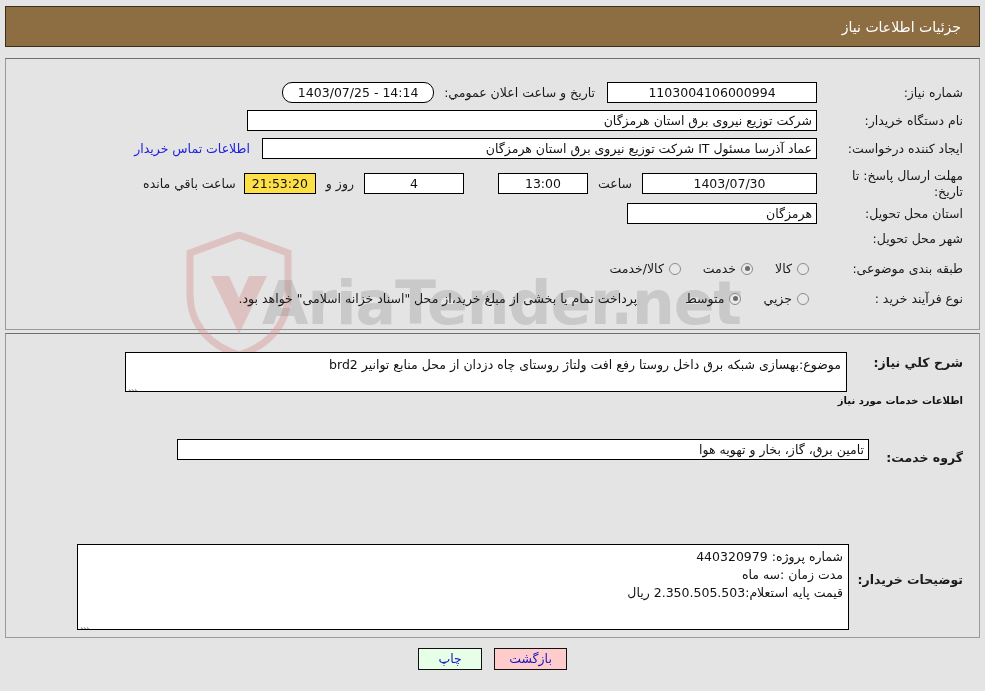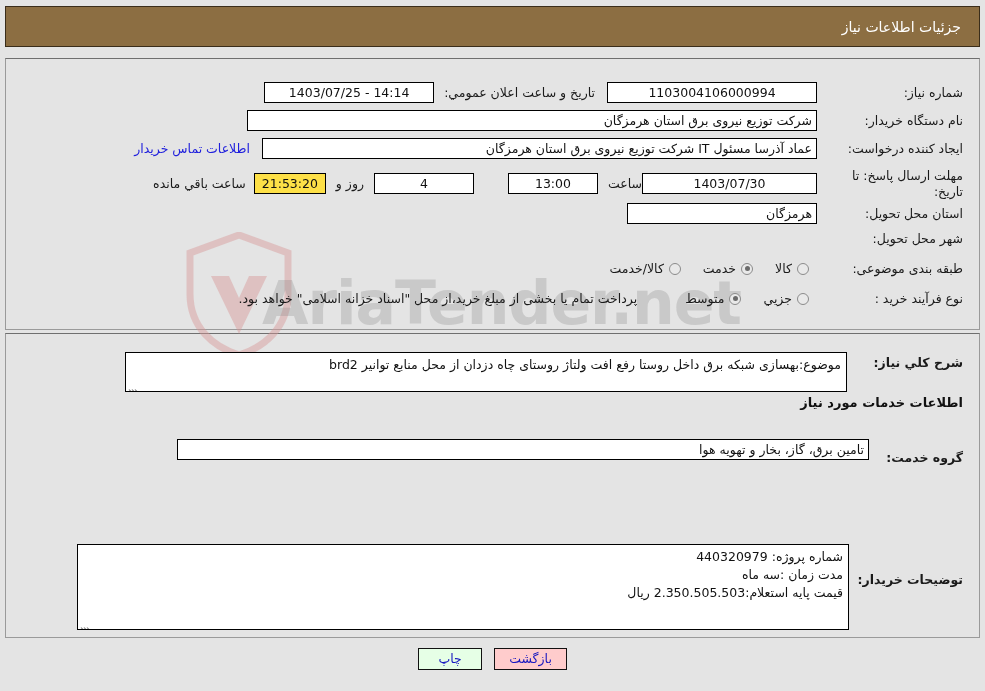--- a/index.html
+++ b/index.html
@@ -177,21 +177,21 @@
     position: absolute;
     background: #777;
     height: 1px;
     transform: rotate(45deg);
     transform-origin: left center;
   }
 
   
   .sec-h {
     position: absolute;
-    font-size: 13px;
+    font-size: 10px;
     font-weight: bold;
     color: #111;
     white-space: nowrap;
   }
   .lbl-b { font-weight: bold; }
 
   
   .tbl {
     position: absolute;
     border-collapse: collapse;
@@ -264,38 +264,38 @@
 
 <div class="panel" id="panel-top"></div>
 
 <div class="row" style="top:82px; right:22px; z-index:6;">
   <span class="lbl" style="width:132px;">شماره نیاز:</span>
   <span class="fld center" style="width:210px; margin-right:14px;">1103004106000994</span>
 </div>
 
 <div class="row" style="top:82px; right:390px; z-index:6;">
   <span class="lbl">تاریخ و ساعت اعلان عمومي:</span>
-  <span class="fld center" style="width:170px; margin-right:10px;">14:14 - 1403/07/25</span>
+  <span class="fld center" style="width:152px; margin-right:10px;border-radius:10px;">14:14 - 1403/07/25</span>
 </div>
 
 <div class="row" style="top:110px; right:22px; z-index:6;">
   <span class="lbl" style="width:132px;">نام دستگاه خریدار:</span>
   <span class="fld right" style="width:570px; margin-right:14px;">شرکت توزیع نیروی برق استان هرمزگان</span>
 </div>
 
 <div class="row" style="top:138px; right:22px; z-index:6;">
   <span class="lbl" style="width:132px;">ایجاد کننده درخواست:</span>
   <span class="fld right" style="width:555px; margin-right:14px;">عماد آذرسا مسئول IT شرکت توزیع نیروی برق استان هرمزگان</span>
   <span class="linkish" style="margin-right:12px;">اطلاعات تماس خریدار</span>
 </div>
 
 <div class="row" style="top:168px; right:22px; z-index:6;">
   <span class="lbl two-line" style="width:132px; display:inline-block;">مهلت ارسال پاسخ: تا تاریخ:</span>
   <span class="fld center" style="width:175px; margin-right:14px;">1403/07/30</span>
-  <span class="plain" style="">ساعت</span>
+  <span class="plain" style="margin-right:10px;">ساعت</span>
   <span class="fld center" style="width:90px; margin-right:10px;">13:00</span>
   <span class="fld center" style="width:100px; margin-right:34px;">4</span>
   <span class="plain" style="margin-right:10px;">روز و</span>
   <span class="fld cream center" style="width:72px; margin-right:10px;">21:53:20</span>
   <span class="plain" style="margin-right:8px;">ساعت باقي مانده</span>
 </div>
 
 <div class="row" style="top:203px; right:22px; z-index:6;">
   <span class="lbl" style="width:132px;">استان محل تحویل:</span>
   <span class="fld right" style="width:190px; margin-right:14px;">هرمزگان</span>

